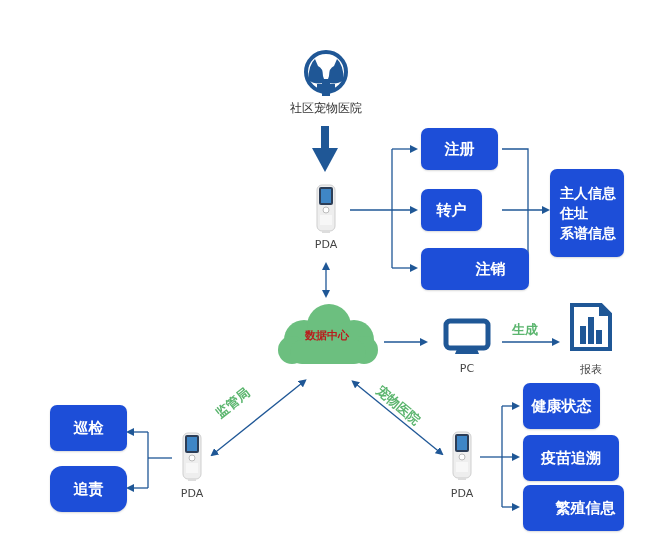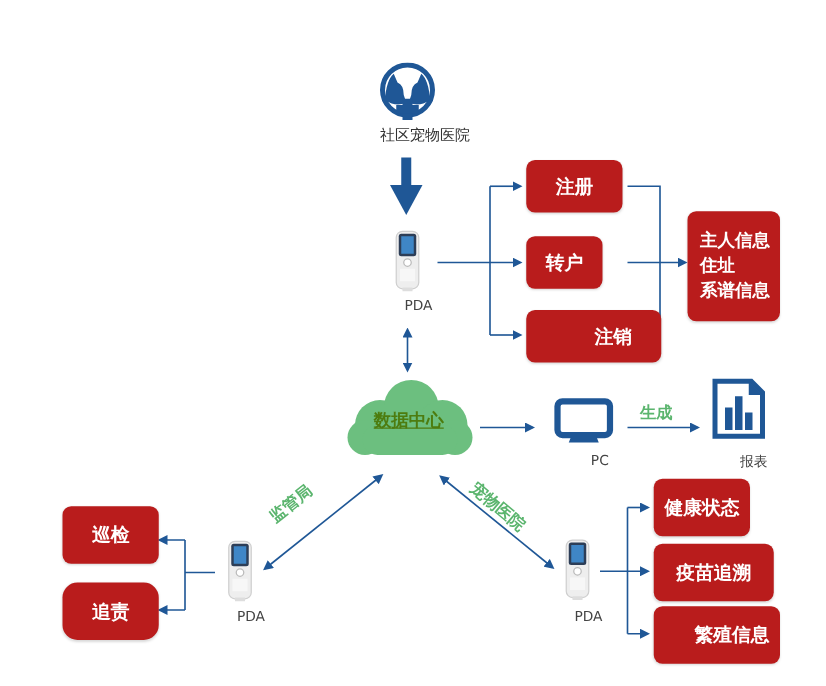--- a/index.html
+++ b/index.html
@@ -1,24 +1,24 @@
 <!DOCTYPE html>
 <html><head>
 <meta charset="utf-8">
 <style>
   html, body { margin:0; padding:0; background:#ffffff; }
   body { width:661px; height:549px; position:relative; overflow:hidden;
          font-family:"DejaVu Sans","Liberation Sans",sans-serif; }
   .abs { position:absolute; }
-  .box { position:absolute; background:#b91c1c; color:#ffffff; border-radius:7px;
+  .box { position:absolute; background:#1d4ed8; color:#ffffff; border-radius:7px;
          display:flex; align-items:center; justify-content:center;
          font-size:15px; font-weight:bold; box-shadow:0 1px 2px rgba(0,0,0,0.15); }
   .box.multi { flex-direction:column; align-items:flex-start; justify-content:center;
                padding-left:10px; box-sizing:border-box; line-height:20px; font-size:14px; }
-  .label { position:absolute; color:#444; font-size:11px; text-align:right; }
+  .label { position:absolute; color:#444; font-size:11px; text-align:center; }
   .green-label { position:absolute; color:#5bb56e; font-size:13px; font-weight:bold; white-space:nowrap; }
   svg.lines { position:absolute; left:0; top:0; }
 </style>
 </head>
 <body>
 
 <svg class="lines" width="661" height="549">
   <defs>
     <marker id="ah" markerWidth="8" markerHeight="8" refX="6" refY="4" orient="auto" markerUnits="userSpaceOnUse">
       <path d="M0,0 L8,4 L0,8 z" fill="#1f5796"></path>
@@ -108,21 +108,21 @@
   <svg width="106" height="70" viewBox="0 0 106 70">
     <g fill="#6cbf7f">
       <circle cx="30" cy="40" r="20"></circle>
       <circle cx="55" cy="26" r="22"></circle>
       <circle cx="80" cy="40" r="20"></circle>
       <circle cx="18" cy="50" r="14"></circle>
       <circle cx="90" cy="50" r="14"></circle>
       <rect x="16" y="40" width="76" height="24" rx="12"></rect>
     </g>
   </svg>
-  <div class="abs" style="left:0;top:28px;width:106px;text-align:center;color:#4d7c0f;font-size:14px;font-weight:bold;text-decoration:underline;">数据中心</div>
+  <div class="abs" style="left:0;top:28px;width:106px;text-align:center;color:#b91c1c;font-size:11px;font-weight:bold;">数据中心</div>
 </div>
 
 <div class="abs" style="left:443px;top:318px;width:48px;height:40px;">
   <svg width="48" height="40" viewBox="0 0 48 40">
     <rect x="3" y="3" width="42" height="27" rx="4" fill="#fff" stroke="#1f5796" stroke-width="5"></rect>
     <path d="M12,36 L36,36 L34,31 L14,31 z" fill="#1f5796"></path>
   </svg>
 </div>
 <div class="label" style="left:447px;top:362px;width:40px;">PC</div>
 

